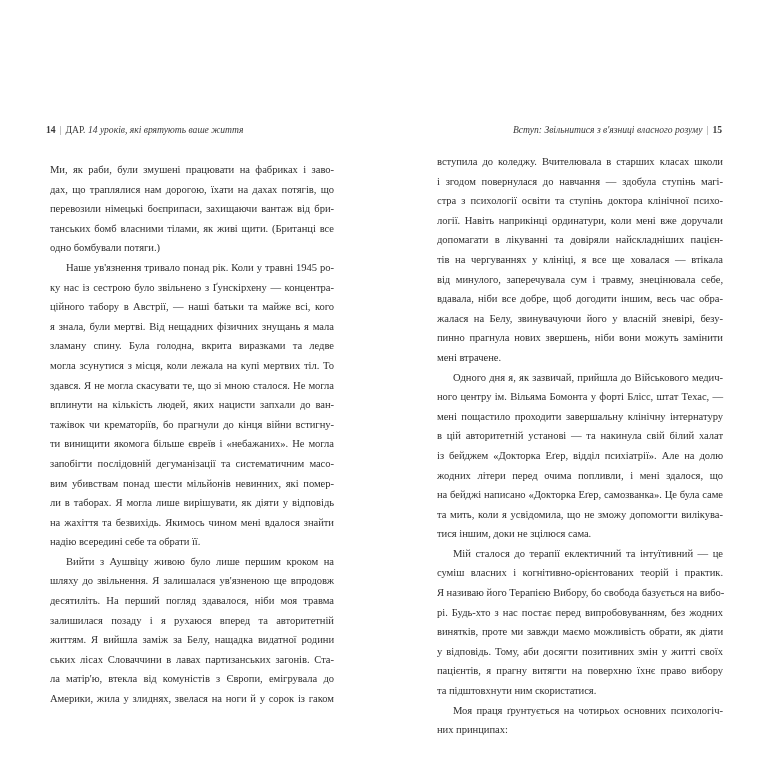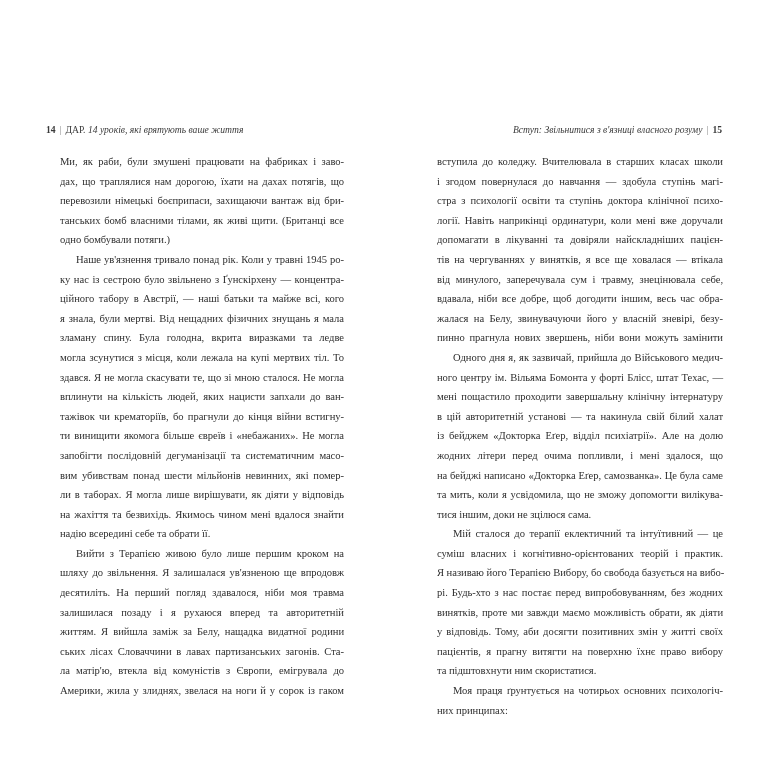--- a/index.html
+++ b/index.html
@@ -42,21 +42,21 @@
   .page-right .running-head { right: 42px; text-align: center; }
   .running-head .folio { font-weight: bold; font-style: normal; }
   .running-head .sep { color: #888; margin: 0 4px; }
   .running-head .title-caps { font-style: normal; }
   .running-head .italic { font-style: italic; }
 
   .text-block {
     position: absolute;
     top: 152px;
   }
-  .page-left .text-block { left: 60px; width: 284px; }
+  .page-left .text-block { left: 50px; width: 284px; margin-top: 8px; }
   .page-right .text-block { left: 437px; width: 286px; left: 55px; }
 
   .line {
     display: block;
     height: 19.6px;
     line-height: 19.6px;
     font-size: 10.6px;
     white-space: nowrap;
     text-align: justify;
     text-align-last: justify;
@@ -93,46 +93,47 @@
         <span class="line">могла зсунутися з місця, коли лежала на купі мертвих тіл. То</span>
         <span class="line">здався. Я не могла скасувати те, що зі мною сталося. Не могла</span>
         <span class="line">вплинути на кількість людей, яких нацисти запхали до ван-</span>
         <span class="line">тажівок чи крематоріїв, бо прагнули до кінця війни встигну-</span>
         <span class="line">ти винищити якомога більше євреїв і «небажаних». Не могла</span>
         <span class="line">запобігти послідовній дегуманізації та систематичним масо-</span>
         <span class="line">вим убивствам понад шести мільйонів невинних, які помер-</span>
         <span class="line">ли в таборах. Я могла лише вирішувати, як діяти у відповідь</span>
         <span class="line">на жахіття та безвихідь. Якимось чином мені вдалося знайти</span>
         <span class="line last">надію всередині себе та обрати її.</span>
-        <span class="line indent">Вийти з Терапією живою було лише першим кроком на</span>
+        <span class="line indent">Вийти з Аушвіцу живою було лише першим кроком на</span>
         <span class="line">шляху до звільнення. Я залишалася ув'язненою ще впродовж</span>
         <span class="line">десятиліть. На перший погляд здавалося, ніби моя травма</span>
         <span class="line">залишилася позаду і я рухаюся вперед та авторитетній</span>
         <span class="line">життям. Я вийшла заміж за Белу, нащадка видатної родини</span>
         <span class="line">ських лісах Словаччини в лавах партизанських загонів. Ста-</span>
         <span class="line">ла матір'ю, втекла від комуністів з Європи, емігрувала до</span>
         <span class="line">Америки, жила у злиднях, звелася на ноги й у сорок із гаком</span>
       </div>
   </div>
 
   <div class="page page-right">
     <div class="running-head">
       <span class="italic">Вступ: Звільнитися з в'язниці власного розуму</span><span class="sep">|</span><span class="folio">15</span>
     </div>
     <div class="text-block" id="right-text">
         <span class="line">вступила до коледжу. Вчителювала в старших класах школи</span>
         <span class="line">і згодом повернулася до навчання — здобула ступінь магі-</span>
         <span class="line">стра з психології освіти та ступінь доктора клінічної психо-</span>
         <span class="line">логії. Навіть наприкінці ординатури, коли мені вже доручали</span>
         <span class="line">допомагати в лікуванні та довіряли найскладніших пацієн-</span>
-        <span class="line">тів на чергуваннях у винятків, я все ще ховалася — втікала</span>
+        <span class="line">тів на чергуваннях у клініці, я все ще ховалася — втікала</span>
         <span class="line">від минулого, заперечувала сум і травму, знецінювала себе,</span>
         <span class="line">вдавала, ніби все добре, щоб догодити іншим, весь час обра-</span>
         <span class="line">жалася на Белу, звинувачуючи його у власній зневірі, безу-</span>
         <span class="line">пинно прагнула нових звершень, ніби вони можуть замінити</span>
+        <span class="line last">мені втрачене.</span>
         <span class="line indent">Одного дня я, як зазвичай, прийшла до Військового медич-</span>
         <span class="line">ного центру ім. Вільяма Бомонта у форті Блісс, штат Техас, —</span>
         <span class="line">мені пощастило проходити завершальну клінічну інтернатуру</span>
         <span class="line">в цій авторитетній установі — та накинула свій білий халат</span>
         <span class="line">із бейджем «Докторка Еґер, відділ психіатрії». Але на долю</span>
         <span class="line">жодних літери перед очима попливли, і мені здалося, що</span>
         <span class="line">на бейджі написано «Докторка Еґер, самозванка». Це була саме</span>
         <span class="line">та мить, коли я усвідомила, що не зможу допомогти вилікува-</span>
         <span class="line last">тися іншим, доки не зцілюся сама.</span>
         <span class="line indent">Мій сталося до терапії еклектичний та інтуїтивний — це</span>

